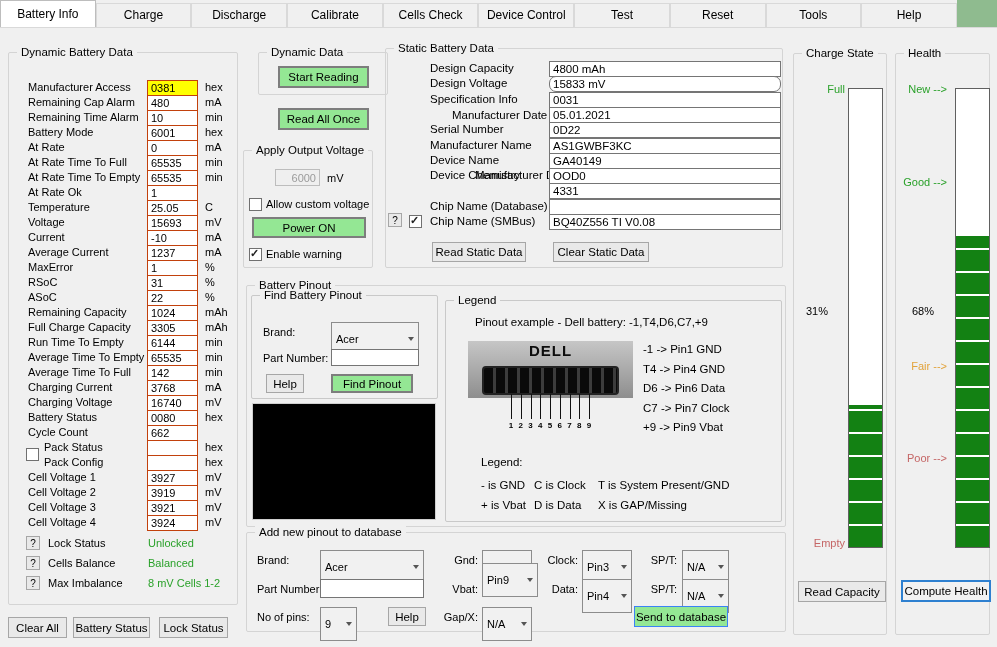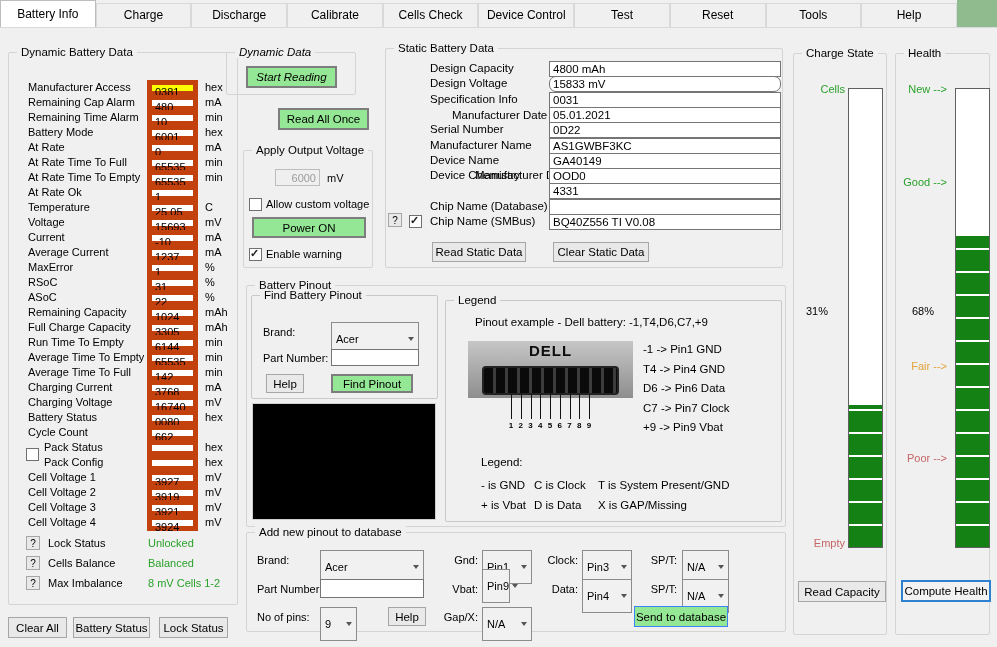--- a/index.html
+++ b/index.html
@@ -37,21 +37,21 @@
   .qbtn{width:14px;height:14px;background:#e9e9e9;border:1px solid #a6a6a6;box-sizing:border-box;
     display:inline-flex;align-items:center;justify-content:center;font-size:10px;}
   .lbl-abs{position:absolute;white-space:nowrap;}
   .r{text-align:right;}
   
   #dyn-rows{position:absolute;left:19px;top:27px;width:205px;}
   .dyn-row{position:relative;height:15px;}
   .dyn-row .lbl{position:absolute;left:0;top:1px;white-space:nowrap;}
   .dyn-row .lbl.indent{left:16px;}
   .dyn-row .val{position:absolute;left:119px;top:0;width:51px;height:16px;box-sizing:border-box;
-    border:5px solid #c2410c;background:#fff;padding:0 3px;line-height:14px;}
+    border:1px solid #c2410c;background:#fff;padding:0 3px;line-height:14px;}
   .dyn-row .val.hl{background:#ffff00;}
   .dyn-row .unit{position:absolute;left:177px;top:1px;}
   #dyn-status{position:absolute;left:17px;top:483px;width:200px;}
   .status-row{position:relative;height:20px;}
   .status-row .qbtn{position:absolute;left:0;top:0;}
   .status-row .slbl{position:absolute;left:22px;top:1px;}
   .status-row .sval{position:absolute;left:122px;top:1px;color:#2aa12a;}
   
   #static-labels{position:absolute;left:44px;top:12px;width:120px;}
   .static-lbl{position:absolute;left:0;height:15px;line-height:15px;white-space:nowrap;font-size:11.5px;}
@@ -263,21 +263,21 @@
         <span class="qbtn">?</span>
         <span class="slbl">Max Imbalance</span>
         <span class="sval">8 mV Cells 1-2</span>
       </div>
     </div>
 </div>
 <div class="btn" style="left:8px;top:617px;width:59px;height:21px;">Clear All</div>
 <div class="btn" style="left:73px;top:617px;width:77px;height:21px;">Battery Status</div>
 <div class="btn" style="left:159px;top:617px;width:69px;height:21px;">Lock Status</div>
 
-<div class="groupbox" style="left:226px;top:52px;width:130px;height:43px;font-style:italic;">
+<div class="groupbox" style="left:258px;top:52px;width:130px;height:43px;">
   <span class="gb-title">Dynamic Data</span>
   <div class="btn green" style="left:19px;top:13px;width:91px;height:22px;">Start Reading</div>
 </div>
 <div class="btn green" style="left:262px;top:108px;width:91px;height:22px;margin-left:16px;">Read All Once</div>
 
 <div class="groupbox" style="left:243px;top:150px;width:130px;height:118px;">
   <span class="gb-title">Apply Output Voltage</span>
   <div class="field disabled" style="left:31px;top:18px;width:45px;height:17px;">6000</div>
   <span class="lbl-abs" style="left:83px;top:21px;">mV</span>
   <span class="cb" style="left:5px;top:47px;"></span>
@@ -407,21 +407,21 @@
   </div>
   <span class="lbl-abs r" style="left:373px;top:21px;width:57px;">SP/T:</span>
   <div class="select" style="left:435px;top:17px;width:47px;height:20px;">
     <span class="sel-txt">N/A</span>
       <span class="chev"></span>
   </div>
 
   <span class="lbl-abs" style="left:10px;top:50px;">Part Number:</span>
   <div class="field" style="left:73px;top:46px;width:104px;height:19px;"></div>
   <span class="lbl-abs r" style="left:183px;top:50px;width:48px;">Vbat:</span>
-  <div class="select" style="left:235px;top:36px;width:28px;height:20px;">
+  <div class="select" style="left:235px;top:30px;width:56px;height:20px;">
     <span class="sel-txt">Pin9</span>
       <span class="chev"></span>
   </div>
   <span class="lbl-abs r" style="left:273px;top:50px;width:58px;">Data:</span>
   <div class="select" style="left:335px;top:46px;width:50px;height:20px;">
     <span class="sel-txt">Pin4</span>
       <span class="chev"></span>
   </div>
   <span class="lbl-abs r" style="left:373px;top:50px;width:57px;">SP/T:</span>
   <div class="select" style="left:435px;top:46px;width:47px;height:20px;">
@@ -438,21 +438,21 @@
   <span class="lbl-abs r" style="left:173px;top:78px;width:58px;">Gap/X:</span>
   <div class="select" style="left:235px;top:74px;width:50px;height:19px;">
     <span class="sel-txt">N/A</span>
       <span class="chev"></span>
   </div>
   <div class="btn green-flat" style="left:387px;top:73px;width:94px;height:21px;">Send to database</div>
 </div>
 
 <div class="groupbox" style="left:793px;top:53px;width:94px;height:582px;">
   <span class="gb-title">Charge State</span>
-  <span class="glabel r green-t" style="left:0;top:29px;">Cells</span>
+  <span class="glabel r green-t" style="left:0;top:29px;">Full</span>
   <div class="bar" style="left:54px;top:34px;">
     <div class="bar-fill" style="height: 142px;"></div>
   </div>
   <span class="lbl-abs" style="left:12px;top:251px;">31%</span>
   <span class="glabel r poor-t" style="left:0;top:483px;">Empty</span>
   <div class="btn" style="left:4px;top:527px;width:88px;height:21px;">Read Capacity</div>
 </div>
 
 <div class="groupbox" style="left:895px;top:53px;width:95px;height:582px;">
   <span class="gb-title">Health</span>

